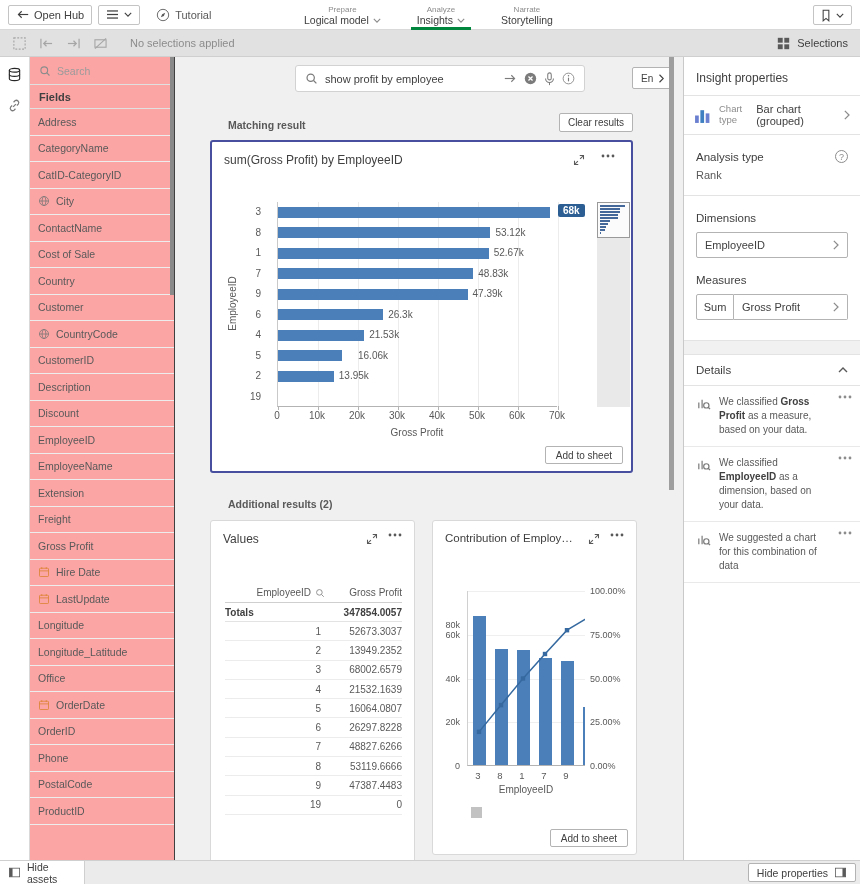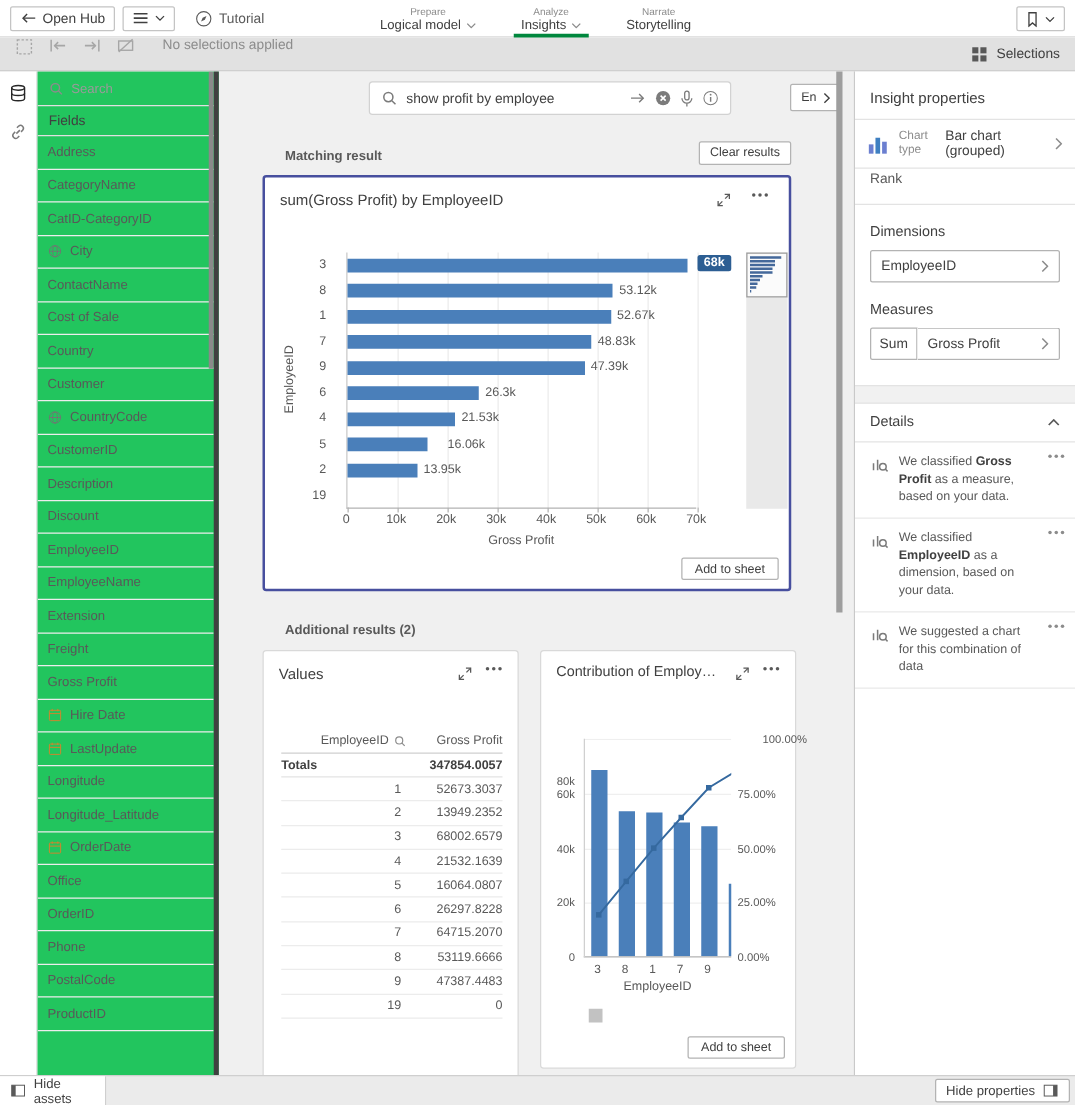--- a/index.html
+++ b/index.html
@@ -17,35 +17,35 @@
 #open-hub{margin-left:8px}
 #menu-btn{margin-left:6px}
 #tutorial{margin-left:16px;display:flex;align-items:center;gap:5px;color:#595959;cursor:pointer}
 #topnav{position:absolute;left:298px;top:0;height:30px;display:flex;gap:24px}
 .nav-item{position:relative;display:flex;flex-direction:column;align-items:center;justify-content:center;height:30px;padding:2px 6px 0;cursor:pointer}
 .nav-item.active::after{content:"";position:absolute;left:0;right:0;bottom:0;height:3px;background:var(--accent-green)}
 .nav-small{font-size:8px;line-height:9px;color:#8c8c8c}
 .nav-main{font-size:10.5px;line-height:13px;color:#404040;display:flex;align-items:center;gap:4px}
 #bookmark-btn{position:absolute;right:8px;top:5px}
 
-#selbar{position:absolute;left:0;top:30px;width:860px;height:27px;background:#e1e1e1;border-bottom:1px solid #cfcfcf;display:flex;z-index:4}
+#selbar{position:absolute;left:0;top:30px;width:860px;height:27px;background:#e1e1e1;border-bottom:1px solid #cfcfcf;display:flex;align-items:center;z-index:4}
 .selicon{margin-left:12px;color:#a6a6a6;cursor:pointer}
 #sel-status{margin-left:22px;color:#8c8c8c;font-size:11px}
 #sel-right{position:absolute;right:0;top:0;height:100%;display:flex;align-items:center;gap:7px;padding:0 12px;color:#404040;cursor:pointer}
 #sel-right svg{color:#595959}
 
 #leftstrip{position:absolute;left:0;top:57px;width:30px;height:803px;background:#fff;border-right:1px solid #d9d9d9;display:flex;flex-direction:column;align-items:center;padding-top:10px;gap:16px;z-index:3}
 .strip-icon{color:#7b7b7b;cursor:pointer}
 .strip-icon.active{color:#262626}
 
-#fields-panel{position:absolute;left:30px;top:57px;width:145px;height:803px;background:#22c55e;border-right:4px solid #404040;overflow:hidden;z-index:3}
+#fields-panel{position:absolute;left:30px;top:57px;width:145px;height:803px;background:#fca5a5;border-right:1px solid #404040;overflow:hidden;z-index:3}
 .f-search{height:28px;display:flex;align-items:center;gap:6px;padding:0 9px;border-bottom:1px solid #e0e0e0;color:#8c8c8c}
 .f-search input{flex:1;min-width:0;border:none;outline:none;font:10.5px "Liberation Sans",sans-serif;color:#404040;background:transparent}
 .f-search input::placeholder{color:#9a9a9a}
-.f-title{height:24px;line-height:24px;padding:0 9px;font-size:11px;font-weight:normal;color:#404040;border-bottom:1px solid #e0e0e0}
+.f-title{height:24px;line-height:24px;padding:0 9px;font-size:11px;font-weight:bold;color:#404040;border-bottom:1px solid #e0e0e0}
 #fields-list{height:751px;overflow:hidden}
 .f-row{height:26.5px;display:flex;align-items:center;gap:6px;padding:0 8px;border-bottom:1px solid #ededed;font-size:10.5px;color:#595959;cursor:pointer}
 .f-ic{color:#737373;display:inline-flex}
 .f-ic.cal{color:var(--calendar-orange)}
 .f-scrollbar{position:absolute;right:0;top:0;width:5px;height:100%}
 .f-scrollbar .thumb{position:absolute;top:0;right:0;width:4px;height:238px;background:#8a8a8a}
 
 #main{position:absolute;left:175px;top:57px;width:508px;height:803px;background:#f0f0f0;z-index:2}
 #nl-search{position:absolute;left:120px;top:8px;width:290px;height:27px;background:#fff;border:1px solid #d2d2d2;border-radius:3px;display:flex;align-items:center;gap:7px;padding:0 9px;color:#7b7b7b}
 #nl-input{flex:1;min-width:0;border:none;outline:none;font:11px "Liberation Sans",sans-serif;color:#404040;background:transparent}
@@ -378,32 +378,32 @@
           </span>
           <span class="f-label">LastUpdate</span>
         </div>
         <div class="f-row">
           <span class="f-label">Longitude</span>
         </div>
         <div class="f-row">
           <span class="f-label">Longitude_Latitude</span>
         </div>
         <div class="f-row">
+          <span class="f-label">Office</span>
+        </div>
+        <div class="f-row">
           <span class="f-ic cal">
             <svg width="12" height="12" viewBox="0 0 16 16" fill="none" stroke="currentColor">
               <rect x="2" y="3" width="12" height="11" rx="1"></rect>
               <line x1="2" y1="6.5" x2="14" y2="6.5"></line>
               <line x1="5" y1="1.5" x2="5" y2="4"></line>
               <line x1="11" y1="1.5" x2="11" y2="4"></line>
             </svg>
           </span>
           <span class="f-label">OrderDate</span>
-        </div>
-        <div class="f-row">
-          <span class="f-label">Office</span>
         </div>
         <div class="f-row">
           <span class="f-label">OrderID</span>
         </div>
         <div class="f-row">
           <span class="f-label">Phone</span>
         </div>
         <div class="f-row">
           <span class="f-label">PostalCode</span>
         </div>
@@ -618,21 +618,21 @@
             <div class="tbl-row">
               <div class="c1">5</div>
               <div class="c2">16064.0807</div>
             </div>
             <div class="tbl-row">
               <div class="c1">6</div>
               <div class="c2">26297.8228</div>
             </div>
             <div class="tbl-row">
               <div class="c1">7</div>
-              <div class="c2">64715.2070</div>
+              <div class="c2">48827.6266</div>
             </div>
             <div class="tbl-row">
               <div class="c1">8</div>
               <div class="c2">53119.6666</div>
             </div>
             <div class="tbl-row">
               <div class="c1">9</div>
               <div class="c2">47387.4483</div>
             </div>
             <div class="tbl-row">
@@ -687,21 +687,21 @@
             <rect x="74.8" y="60.8" width="4.4" height="4.4" fill="var(--line-blue)"></rect>
             <rect x="96.8" y="37.000000000000014" width="4.4" height="4.4" fill="var(--line-blue)"></rect>
             <rect x="118.8" y="23.700000000000006" width="4.4" height="4.4" fill="var(--line-blue)"></rect>
           </svg>
         </div>
       <div id="cb-yr">
           <div class="cb-yrt" style="top: 240px;">0.00%</div>
           <div class="cb-yrt" style="top: 196.25px;">25.00%</div>
           <div class="cb-yrt" style="top: 152.5px;">50.00%</div>
           <div class="cb-yrt" style="top: 108.75px;">75.00%</div>
-          <div class="cb-yrt" style="top: 65px; margin-left: 20px;">100.00%</div>
+          <div class="cb-yrt" style="top: 65px;">100.00%</div>
         </div>
       <div id="cb-xticks">
           <div class="cb-xt" style="left: 37px; top: 249px;">3</div>
           <div class="cb-xt" style="left: 59px; top: 249px;">8</div>
           <div class="cb-xt" style="left: 81px; top: 249px;">1</div>
           <div class="cb-xt" style="left: 103px; top: 249px;">7</div>
           <div class="cb-xt" style="left: 125px; top: 249px;">9</div>
         </div>
       <div class="cb-xlab">EmployeeID</div>
       <span id="cb-legend"></span>
@@ -725,20 +725,24 @@
         </span>
       <div class="ct-text">
         <span class="ct-small">Chart type</span>
         <span class="ct-main">Bar chart (grouped)</span>
       </div>
       <span style="color:#8c8c8c">
           <svg width="7" height="10" viewBox="0 0 8 12" fill="none" stroke="currentColor" stroke-width="1.5">
             <polyline points="2,1 7,6 2,11"></polyline>
           </svg>
         </span>
+    </div>
+    <div class="rp-row">
+      <span class="rp-h">Analysis type</span>
+      <span class="help">?</span>
     </div>
     <div class="rp-val">Rank</div>
     <div class="rp-div"></div>
     <div class="rp-h2">Dimensions</div>
     <div class="rp-field">
       <span>EmployeeID</span>
       <span class="chev">
           <svg width="7" height="10" viewBox="0 0 8 12" fill="none" stroke="currentColor" stroke-width="1.5">
             <polyline points="2,1 7,6 2,11"></polyline>
           </svg>

